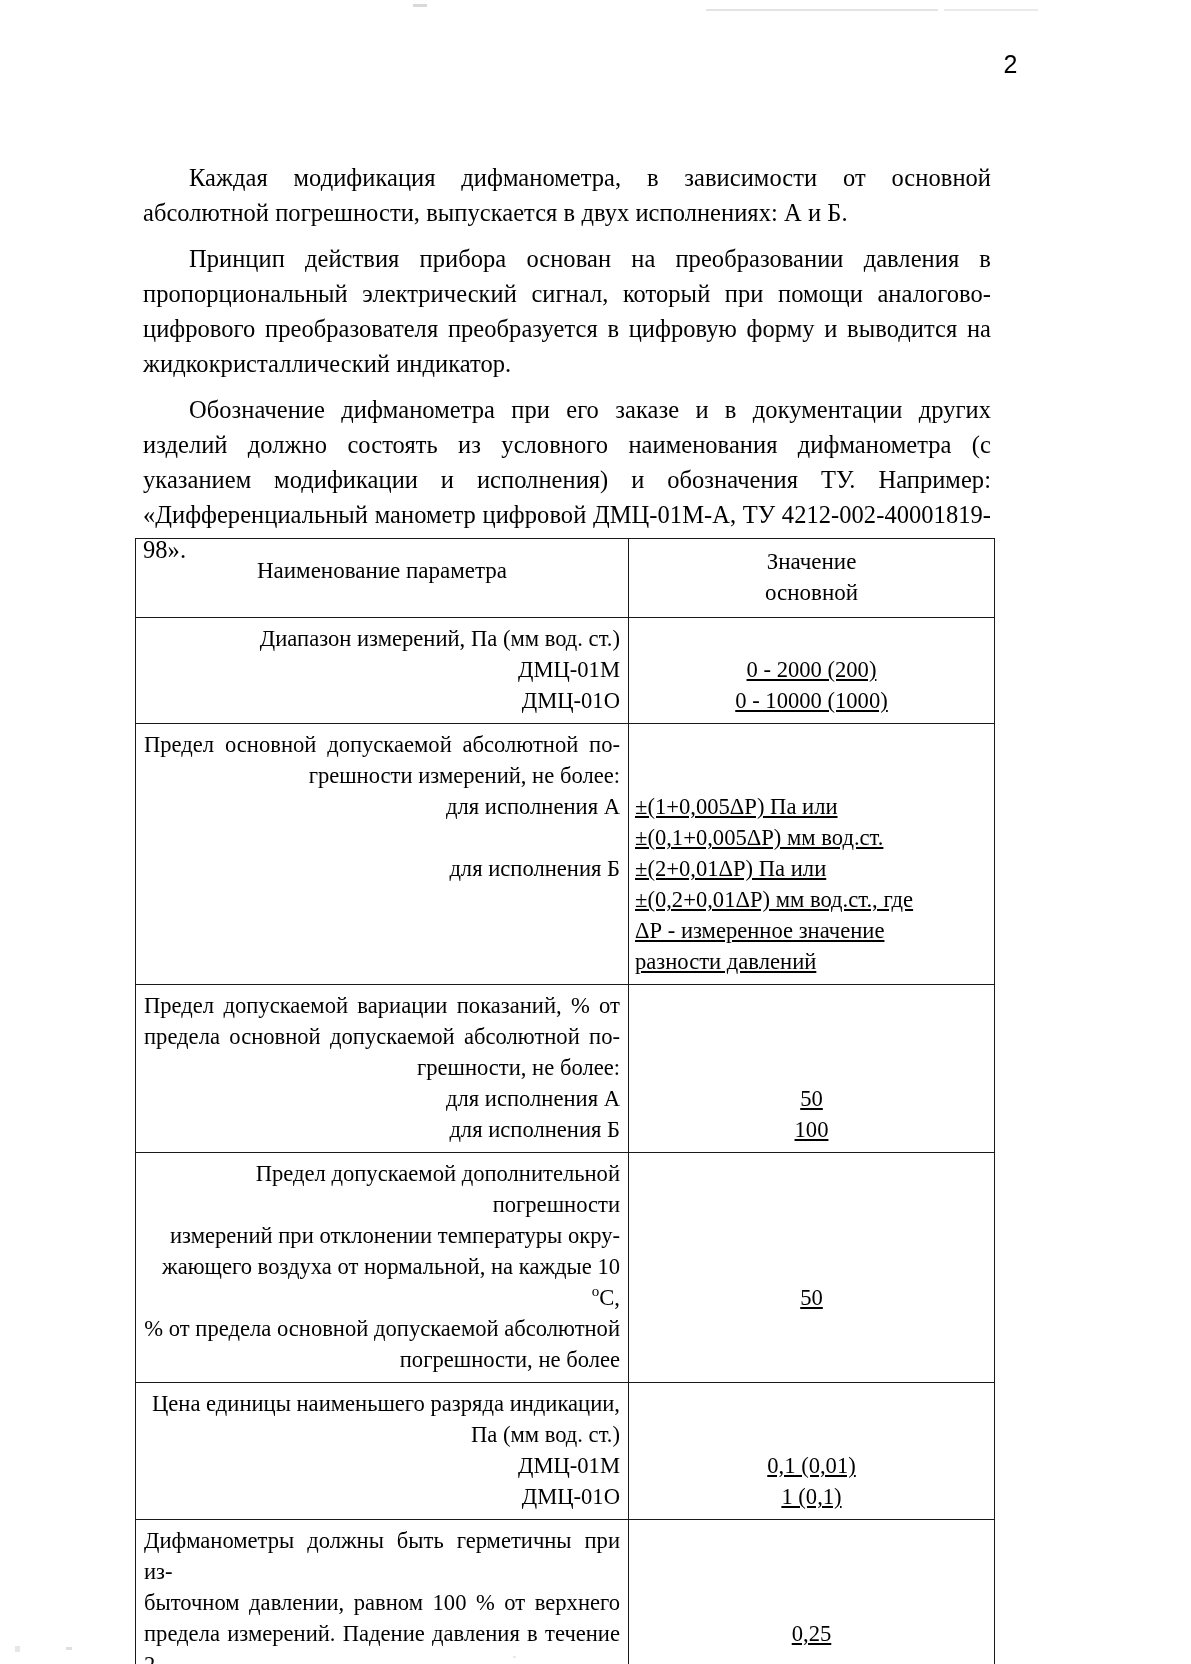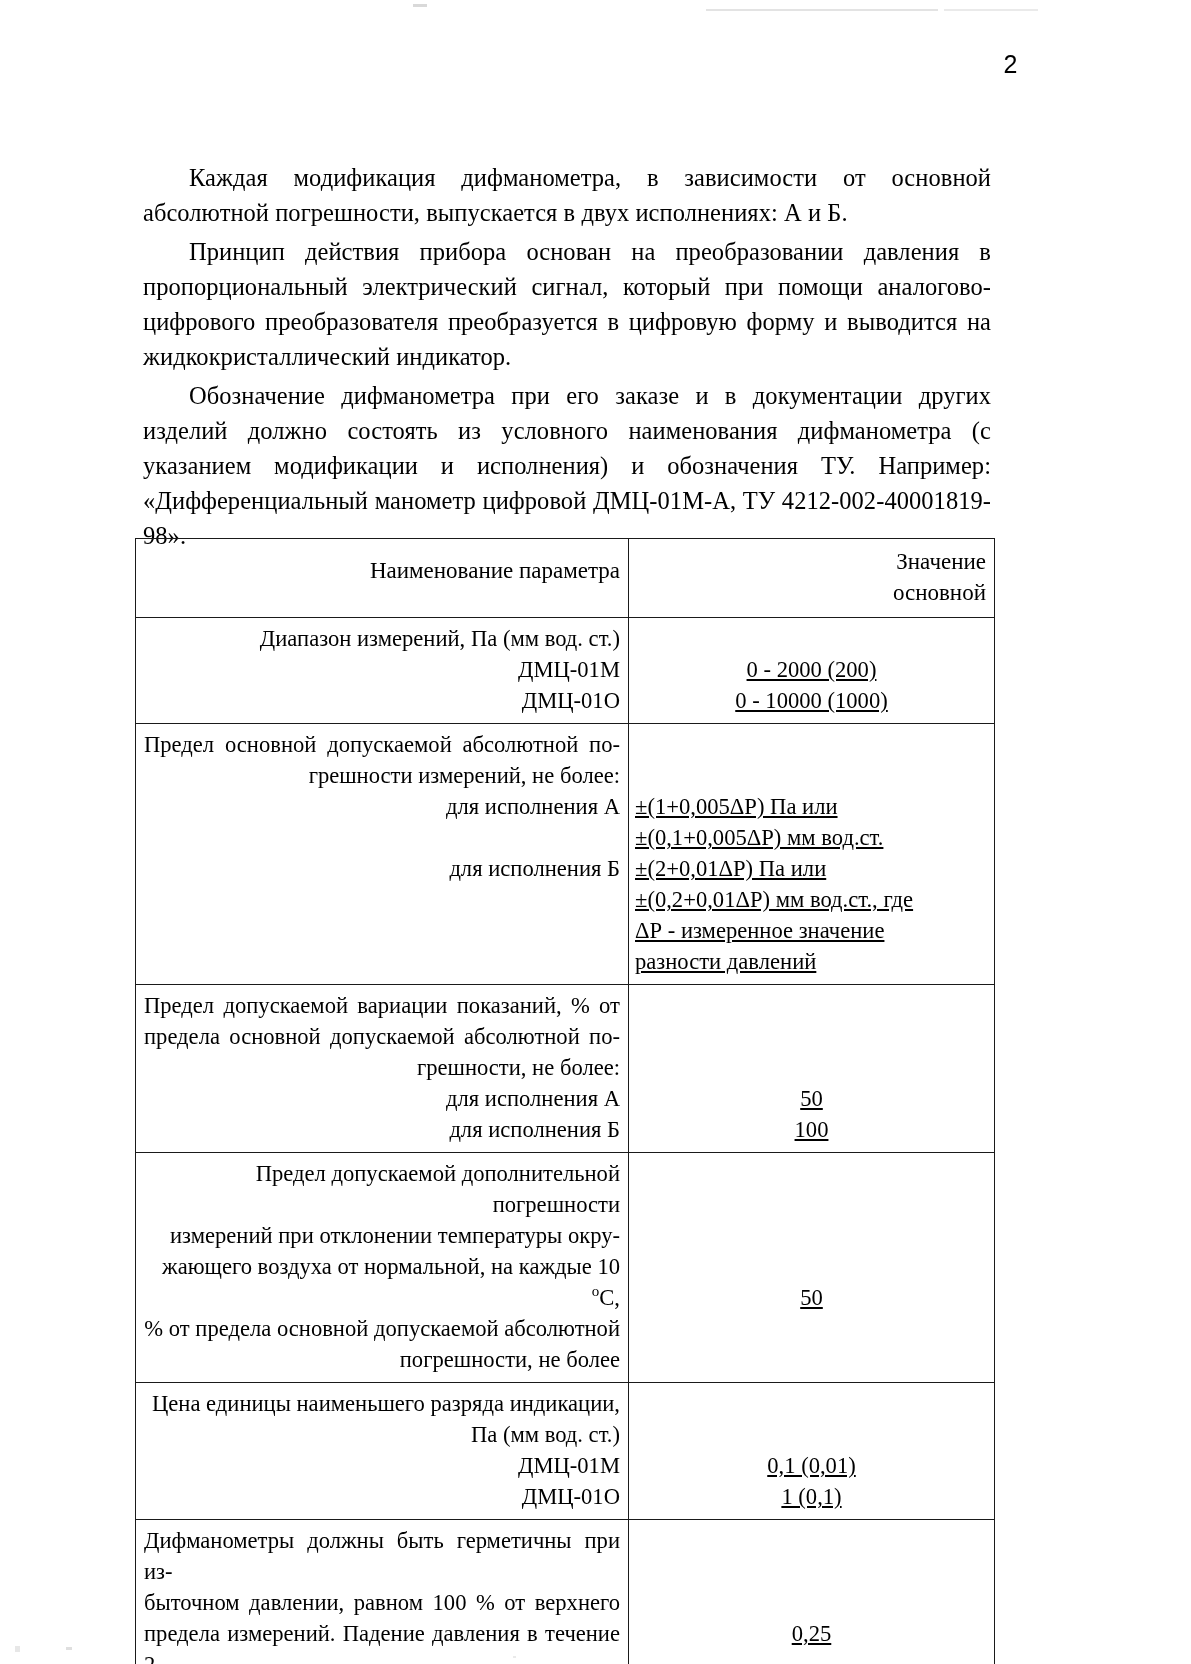--- a/index.html
+++ b/index.html
@@ -47,21 +47,21 @@
     width: 848px;
   }
   .para {
     text-align: justify;
     text-indent: 46px;
     font-size: 24.5px;
     line-height: 35px;
     margin: 0;
     letter-spacing: 0.05px;
   }
-  .para + .para { margin-top: 4px; }
+  .para + .para { margin-top: 11px; }
   .para:last-child { text-align: left; }
   .para.justify-all {
     text-align: justify;
     text-align-last: left;
   }
 
   
   #section-heading {
     position: absolute;
     top: 446px;
@@ -93,21 +93,21 @@
 
   .cell-pad {
     padding: 5px 8px 7px 8px;
   }
   .cell-pad-v {
     padding: 5px 6px 7px 6px;
     text-decoration: underline;
   }
 
   .hdr {
-    text-align: right;
+    text-align: center;
     font-size: 23px;
     line-height: 31px;
   }
   .hdr-name { padding: 16px 8px 18px 8px; }
   .hdr-val  { padding: 7px 8px 9px 8px; }
 
   .just { text-align: justify; text-align-last: justify; }
   .plain { text-align: right; }
   .indent1 { padding-left: 48px; }
   .valnum { text-align: center; }

